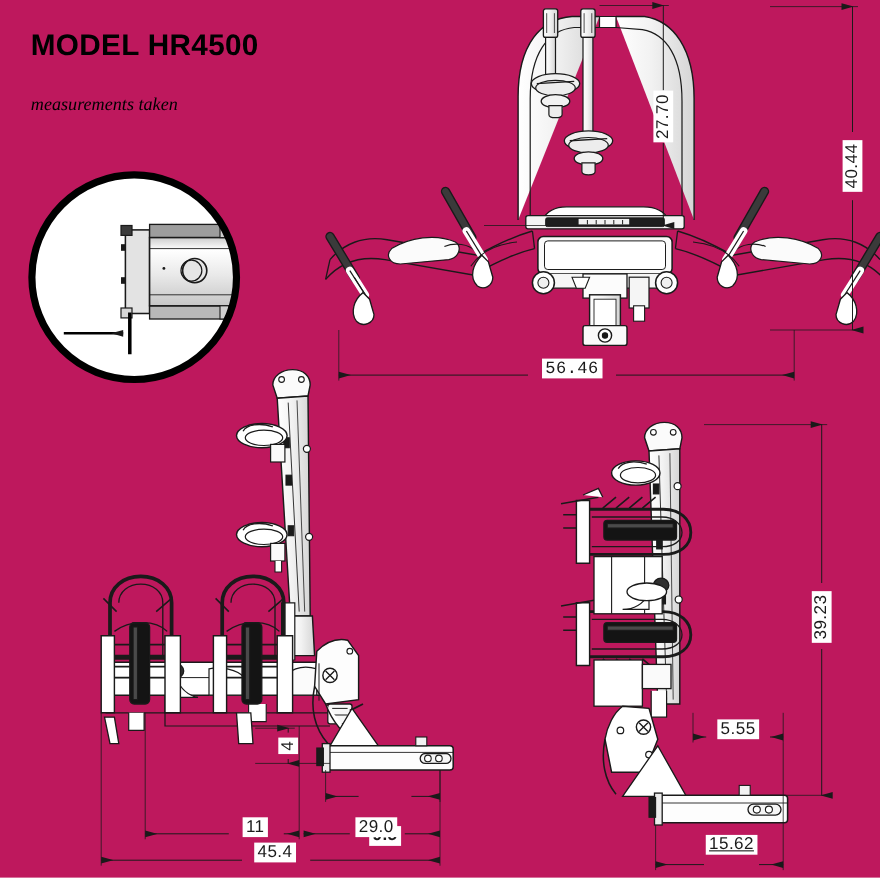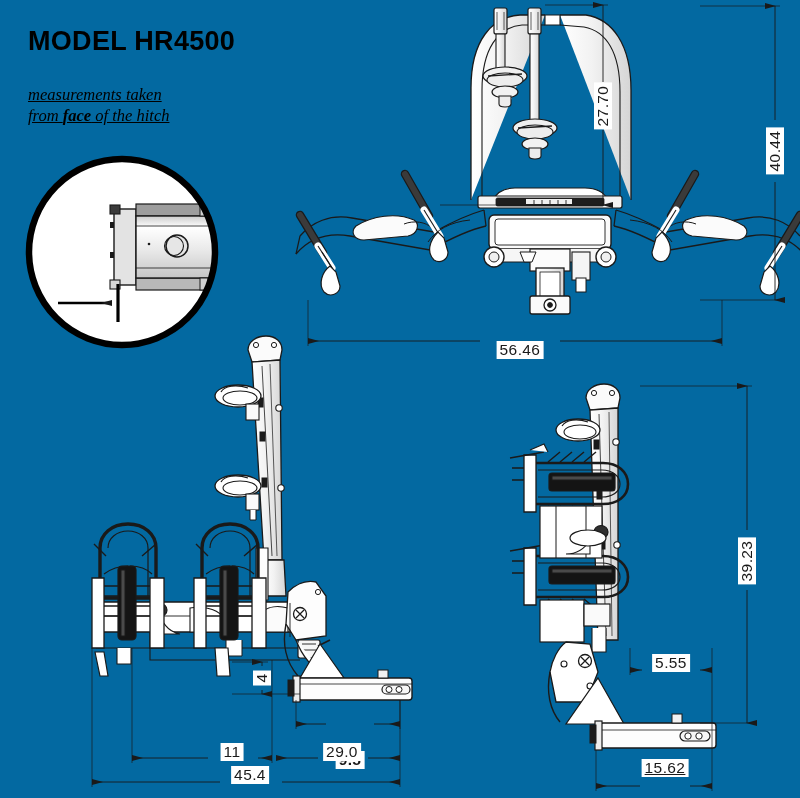--- a/index.html
+++ b/index.html
@@ -5,21 +5,21 @@
 <style>
   html, body {
     margin: 0;
     padding: 0;
     background: #ffffff;
   }
   #page {
     position: relative;
     width: 800px;
     height: 798px;
-    background: #0369a1;
+    background: #be185d;
     overflow: hidden;
     font-family: "Liberation Sans", sans-serif;
   }
   #page svg {
     position: absolute;
     left: 0;
     top: 0;
   }
   .title-text {
     position: absolute;
@@ -31,21 +31,20 @@
     white-space: nowrap;
   }
   .subtitle-block {
     position: absolute;
     font-family: "Liberation Serif", serif;
     font-style: italic;
     font-size: 16.5px;
     color: #000000;
     line-height: 21px;
     white-space: nowrap;
-    text-decoration: underline;
   }
   .subtitle-block b {
     font-weight: bold;
     text-decoration: underline;
     font-style: italic;
   }
   .dim-label {
     position: absolute;
     font-family: "Liberation Sans", sans-serif;
     font-size: 15.5px;
@@ -480,28 +479,27 @@
         <line x1="596" y1="750" x2="596" y2="791" stroke-width="0.7"></line>
         <line x1="712" y1="675" x2="712" y2="791" stroke-width="0.7"></line>
       </g>
     </g>
   </svg>
 
   <div class="title-text" style="left:28px; top:26px;">MODEL HR4500</div>
 
   <div class="subtitle-block" style="left:28px; top:84px;">
     <div>measurements taken</div>
-    <div><span>from </span><b>face</b><span> of the hitch</span></div>
   </div>
 
   <div class="dim-label rot90" style="left:603px; top:106px;">27.70</div>
 
   <div class="dim-label rot90" style="left:775px; top:151px;">40.44</div>
 
-  <div class="dim-label flat" style="left:520px; top:350px;">56.46</div>
+  <div class="dim-label flat" style="left:520px; top:335px;font-family:Liberation Mono, monospace;">56.46</div>
 
   <div class="dim-label rot90" style="left:262px; top:678px;">4</div>
 
   <div class="dim-label flat" style="left:350px; top:760px;font-weight:bold;">9.5</div>
 
   <div class="dim-label flat" style="left:232px; top:752px;">11</div>
 
   <div class="dim-label flat" style="left:342px; top:752px;">29.0</div>
 
   <div class="dim-label flat" style="left:250px; top:775px;">45.4</div>

